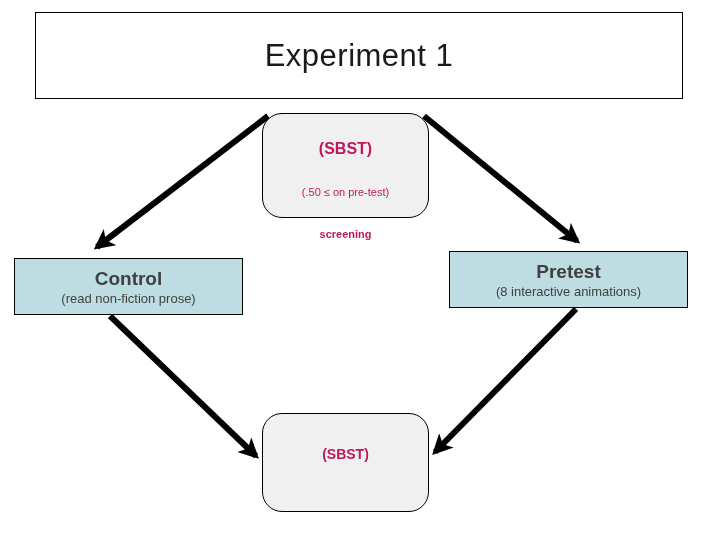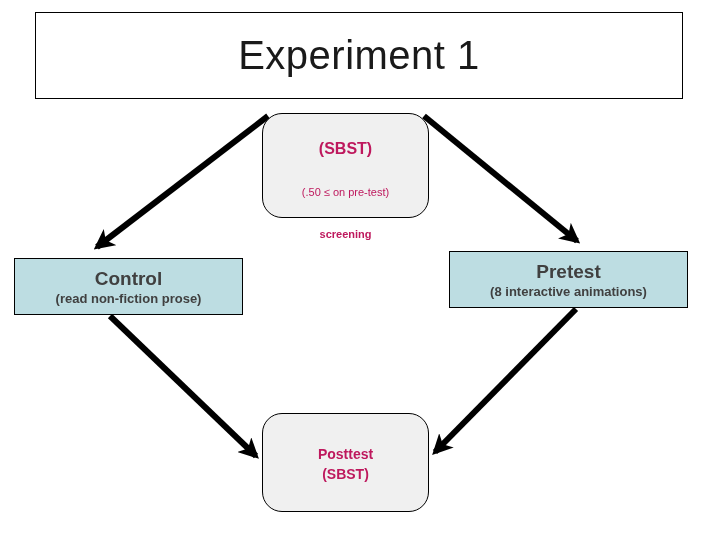--- a/index.html
+++ b/index.html
@@ -24,21 +24,21 @@
     height: 87px;
     border: 1px solid #000000;
     background: #ffffff;
     display: flex;
     align-items: center;
     justify-content: center;
     box-sizing: border-box;
     z-index: 2;
   }
   .title-box .title-text {
-    font-size: 40px;
+    font-size: 31px;
     color: #1a1a1a;
     letter-spacing: 0.5px;
   }
   
   .arrows {
     position: absolute;
     left: 0;
     top: 0;
     z-index: 1;
   }
@@ -110,21 +110,21 @@
     width: 239px;
     height: 57px;
   }
   .condition-box .cond-title {
     font-size: 19px;
     font-weight: bold;
     line-height: 23px;
   }
   .condition-box .cond-sub {
     font-size: 13px;
-    font-weight: bold;
+    font-weight: normal;
     line-height: 17px;
   }
 </style>
 </head>
 <body>
 
 <div class="slide">
 
   <svg class="arrows" width="720" height="540" viewBox="0 0 720 540">
     <defs>
@@ -152,17 +152,16 @@
     <div class="cond-title">Control</div>
     <div class="cond-sub">(read non-fiction prose)</div>
   </div>
 
   <div class="condition-box training-box">
     <div class="cond-title">Pretest</div>
     <div class="cond-sub">(8 interactive animations)</div>
   </div>
 
   <div class="rounded-box posttest-box">
-    <div class="line">Posttest</div>
     <div class="line">(SBST)</div>
   </div>
 
 </div>
 
 </body></html>

